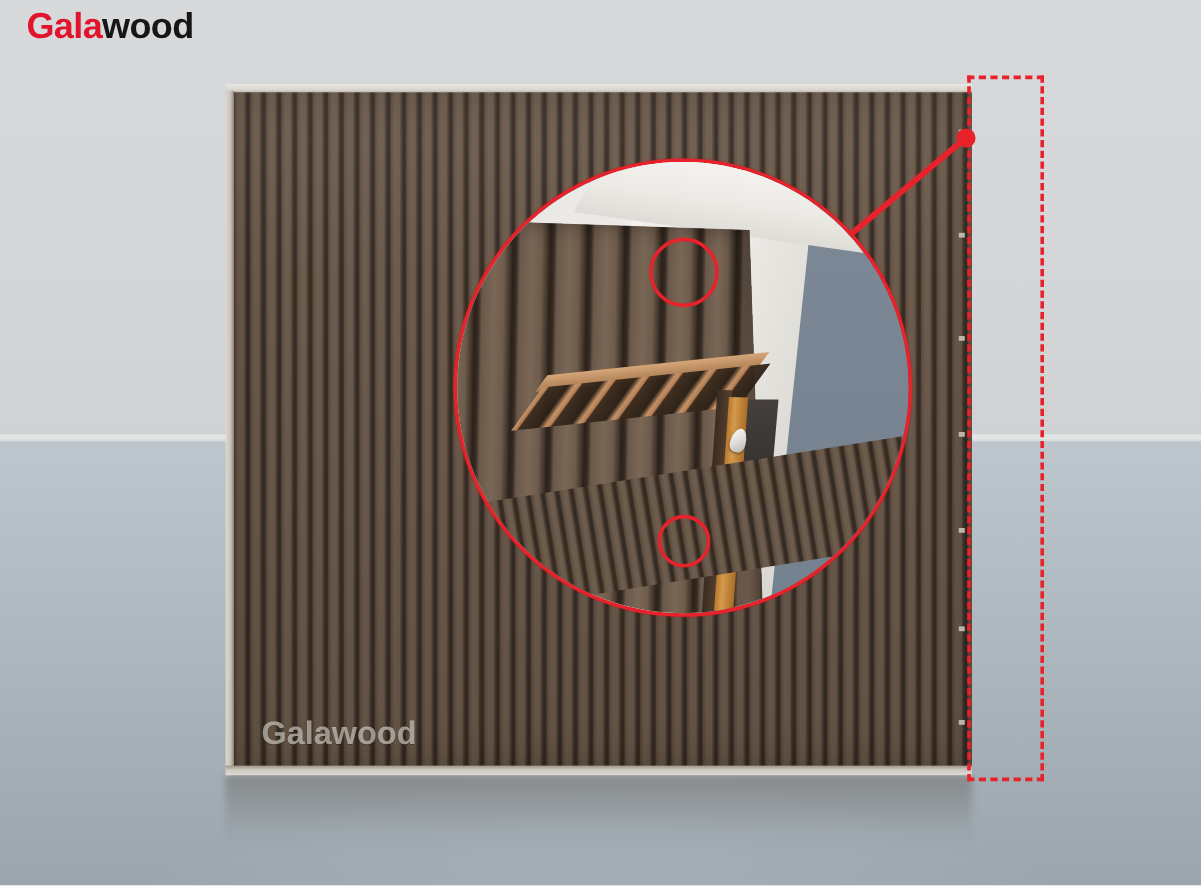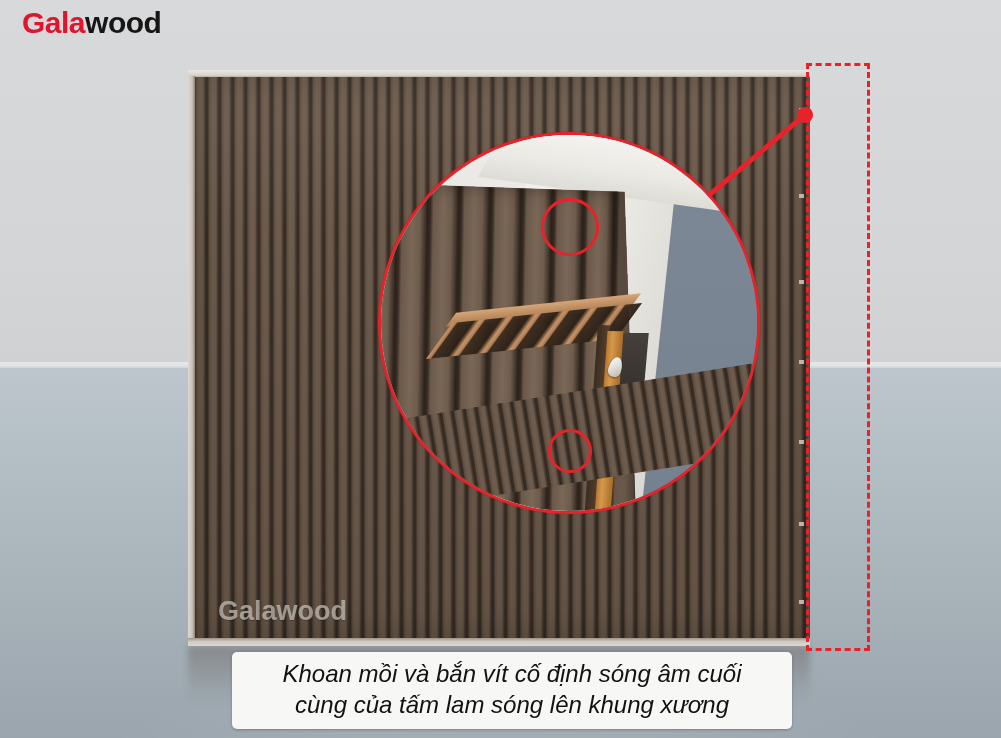--- a/index.html
+++ b/index.html
@@ -374,18 +374,14 @@
   <div class="screw-ring ring-top"></div>
   <div class="screw-ring ring-bottom"></div>
 
   <div class="dashed-box"></div>
 
   <svg class="callout-line" viewBox="0 0 112 88">
     <line x1="8" y1="86" x2="106" y2="4" stroke="#e8222b" stroke-width="5"></line>
   </svg>
   <div class="callout-dot"></div>
 
-  <div class="caption">
-    <span class="caption-text">Khoan mồi và bắn vít cố định sóng âm cuối
-cùng của tấm lam sóng lên khung xương</span>
-  </div>
 
 </div>
 
 </body></html>

